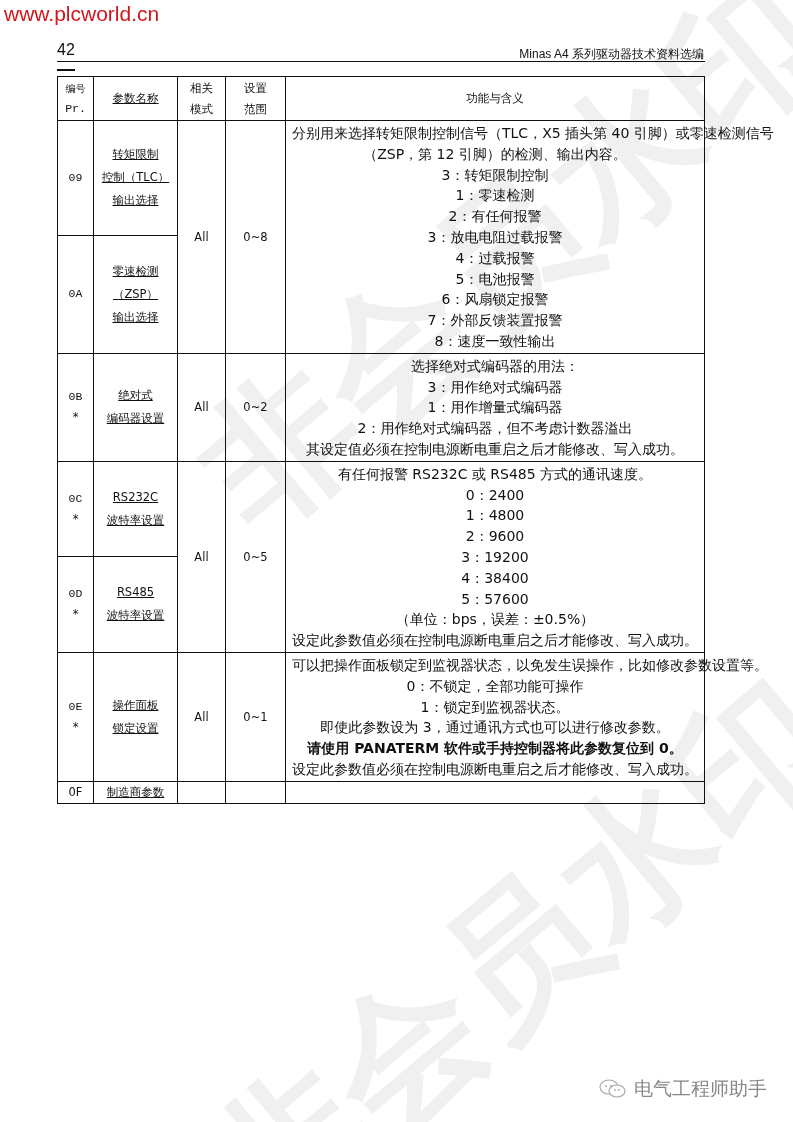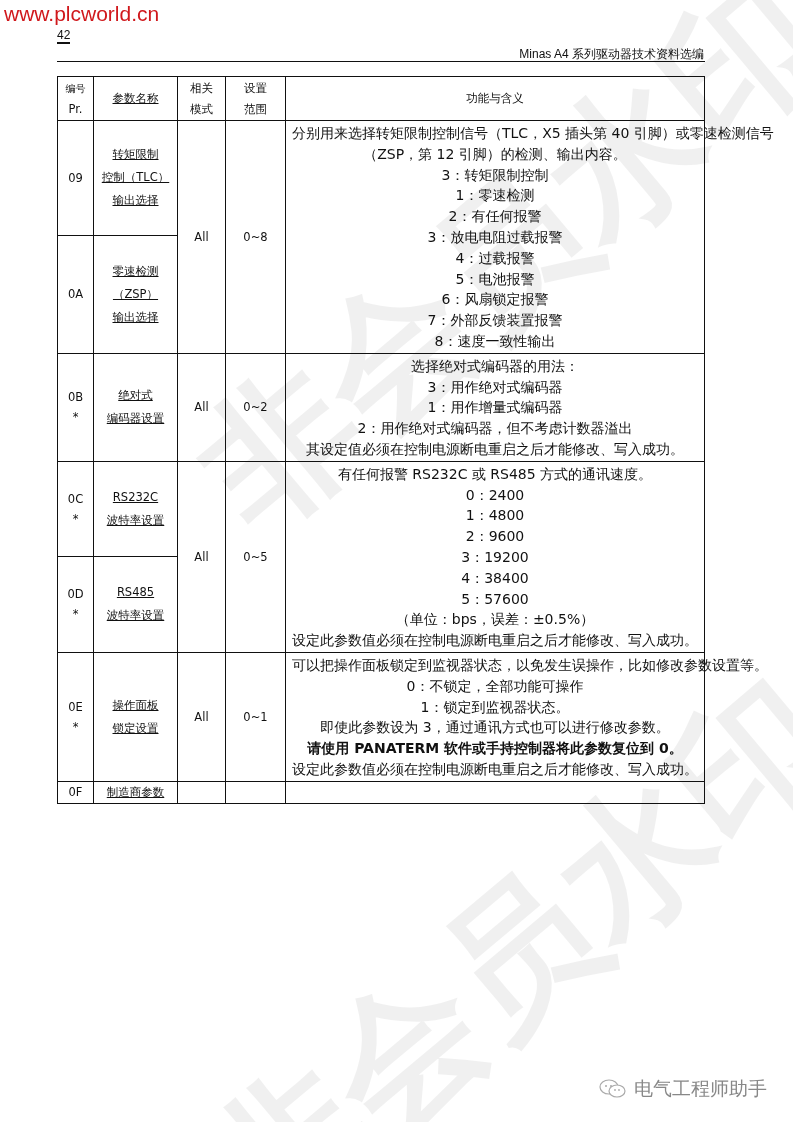--- a/index.html
+++ b/index.html
@@ -1,38 +1,38 @@
 <!DOCTYPE html>
 <html><head>
 <meta charset="utf-8">
 <style>
   html, body { margin: 0; padding: 0; background: #ffffff; }
   body { width: 793px; height: 1122px; position: relative; overflow: hidden;
          font-family: "DejaVu Sans", "Liberation Sans", sans-serif; color: #111; }
   .site-url { position: absolute; left: 4px; top: 2px; font-family: Liberation Sans, sans-serif;
               font-size: 21px; color: #d0181c; letter-spacing: 0px; }
-  .page-num { position: absolute; left: 57px; top: 28px; font-size: 12px; border-bottom: 2px solid #111;
-              padding-bottom: 0px; line-height: 14px; font-family: "Liberation Sans", sans-serif; }
+  .page-num { position: absolute; left: 57px; top: 43px; font-size: 16px; border-bottom: 2px solid #111;
+              padding-bottom: 12px; line-height: 14px; font-family: "Liberation Sans", sans-serif; }
   .doc-title { position: absolute; right: 89px; top: 46px; font-size: 12px; font-family: "Liberation Sans", sans-serif; }
   .header-rule { position: absolute; left: 57px; top: 61px; width: 648px; height: 1px; background: #111; }
 
   table.params { position: absolute; left: 57px; top: 76px; border-collapse: collapse; width: 648px;
                  font-size: 11.5px; table-layout: fixed; }
   table.params td, table.params th { border: 1px solid #111; padding: 0; vertical-align: middle; }
   th { font-weight: normal; text-align: center; line-height: 21px; }
   .c-no { width: 35px; text-align: center; }
   .c-name { width: 83px; text-align: center; line-height: 23px; text-decoration: underline; }
   .c-mode { width: 47px; text-align: center; }
   .c-range { width: 59px; text-align: center; }
   .c-desc { text-align: center; padding: 2px 6px 1px 6px !important; line-height: 20.8px; font-size: 14px; }
   .h-small { font-size: 10px; display: block; line-height: 20px; text-align: center; }
   .line { display: block; white-space: nowrap; }
   .bold { font-weight: bold; }
   .star { display: block; line-height: 20px; }
-  .no-text { display: block; line-height: 20px; }
+  .no-text { display: block; line-height: 20px; font-family: Liberation Mono, monospace; }
 
   .watermark { position: absolute; font-size: 150px; color: rgba(0,0,0,0.06); transform: rotate(-40deg);
                transform-origin: left top; white-space: nowrap; pointer-events: none; font-weight: bold;
                font-family: "DejaVu Sans", sans-serif; }
   .wm1 { left: 160px; top: 420px; }
   .wm2 { left: 170px; top: 1120px; }
 
   .footer-logo { position: absolute; left: 598px; top: 1076px; display: flex; align-items: center; gap: 6px;
                  color: #888; font-size: 19px; }
   .footer-logo svg { display: block; }

